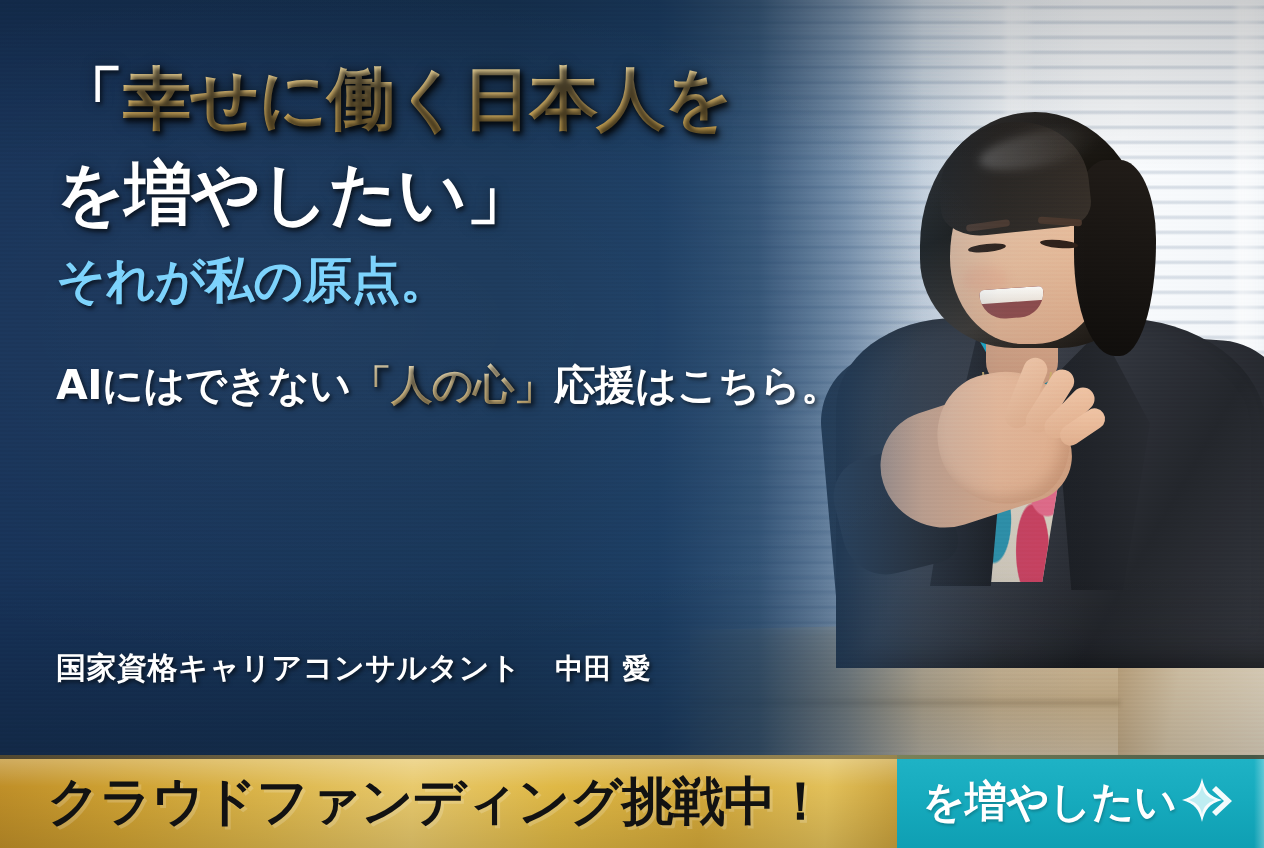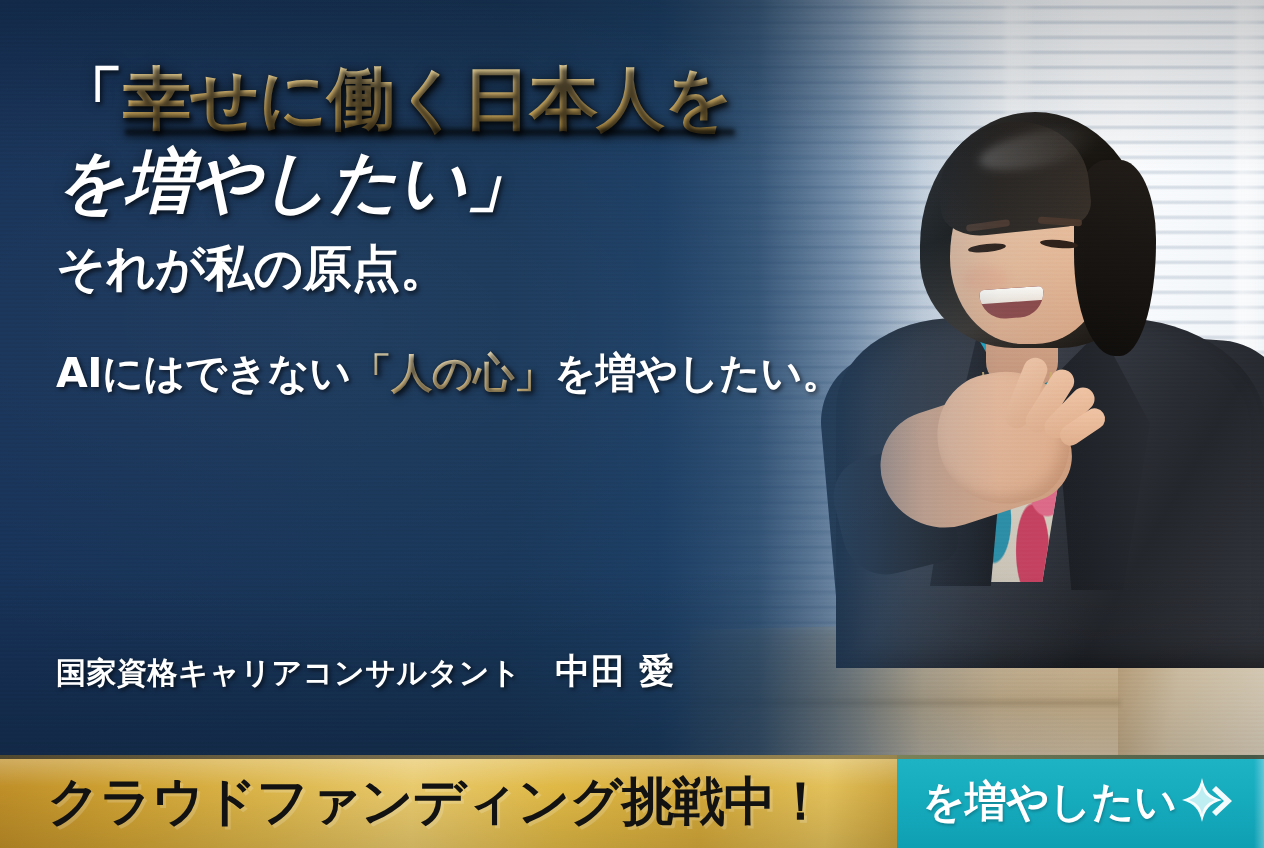--- a/index.html
+++ b/index.html
@@ -227,25 +227,24 @@
     letter-spacing:-1px;color:#ffffff;
     text-shadow:2px 3px 4px rgba(0,0,0,.60), 0 0 14px rgba(0,0,0,.35);
     white-space:nowrap;
   }
   .headline .gold{
     color:#e8c87a;
     background:linear-gradient(180deg,#f5e3ad 0%,#e6c275 45%,#cfa64f 100%);
     -webkit-background-clip:text;background-clip:text;
     -webkit-text-fill-color:transparent;
     filter:drop-shadow(2px 3px 3px rgba(0,0,0,.55));
-    text-decoration:underline;
-  }
-  .headline-2{margin-top:8px;font-style:italic;}
+  }
+  .headline-2{margin-top:20px;}
   .subline{
-    margin-top:16px;font-size:49px;font-weight:700;color:#ffffff;letter-spacing:-0.5px;
+    margin-top:16px;font-size:49px;font-weight:700;color:#7dd3fc;letter-spacing:-0.5px;
     text-shadow:2px 3px 4px rgba(0,0,0,.60);
     white-space:nowrap;
   }
   .body{margin-top:42px;}
   .body-line{
     font-size:41px;font-weight:700;color:#ffffff;line-height:1.42;
     letter-spacing:-0.5px;
     text-shadow:2px 2px 4px rgba(0,0,0,.60);
     white-space:nowrap;
   }
@@ -255,21 +254,21 @@
     -webkit-background-clip:text;background-clip:text;
     -webkit-text-fill-color:transparent;
     filter:drop-shadow(2px 2px 3px rgba(0,0,0,.55));
   }
   .credit{
     position:absolute;left:56px;top:648px;
     font-size:30px;font-weight:700;color:#ffffff;letter-spacing:0.5px;
     text-shadow:2px 2px 4px rgba(0,0,0,.65);
     white-space:nowrap;
   }
-  .credit .name{margin-left:34px;font-size:35px;}
+  .credit .name{margin-left:34px;font-size:28px;}
 
   
   .banner{position:absolute;left:0;top:755px;width:1264px;height:100px;display:flex;}
   .banner-rule{
     position:absolute;left:0;top:0;width:1264px;height:4px;
     background:linear-gradient(90deg,#3a3526,#6b6246 40%,#8d7b46 70%,#4a452f);
     opacity:.85;z-index:3;
   }
   .gold-band{
     position:relative;width:897px;height:93px;
@@ -362,21 +361,21 @@
 
   <div class="copy">
 
     <div class="headline jp"><span>「</span><span class="gold">幸せに働く日本人を</span></div>
 
     <div class="headline headline-2 jp">を増やしたい」</div>
 
     <div class="subline jp">それが私の原点。</div>
 
     <div class="body">
-      <div class="body-line jp"><span>AIにはできない</span><span class="gold2">「人の心」</span><span>を増やしたい。</span></div>
+      <div class="body-line jp"><span>AIにはできない</span><span class="gold2">「人の心」</span><span>応援はこちら。</span></div>
     </div>
   </div>
 
   <div class="credit jp"><span>国家資格キャリアコンサルタント</span><span class="name">中田 愛</span></div>
 
   <div class="banner">
     <div class="banner-rule"></div>
 
     <div class="gold-band">
       <div class="banner-text jp">クラウドファンディング挑戦中！</div>

